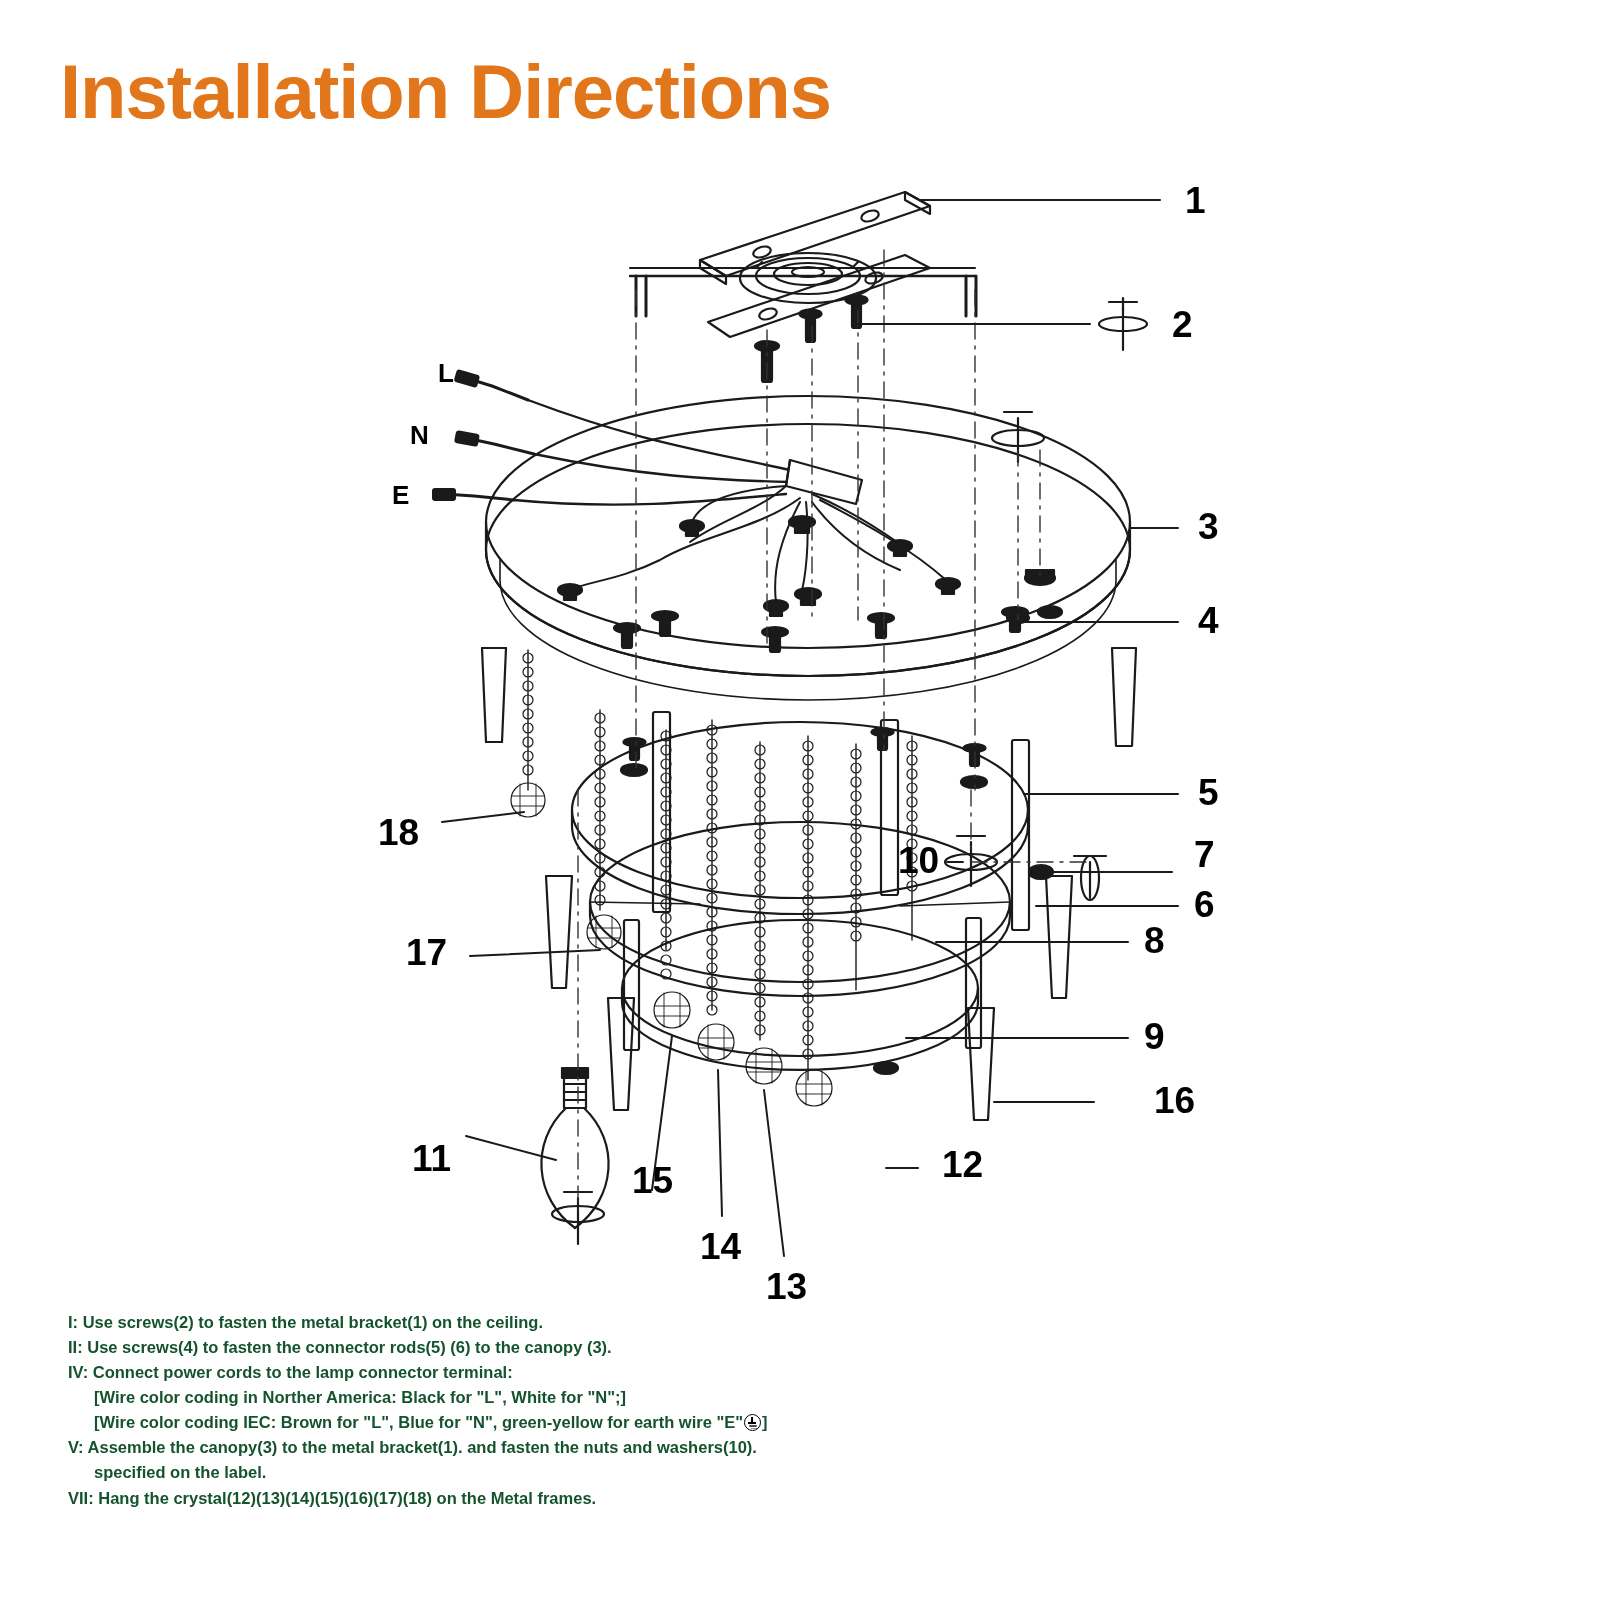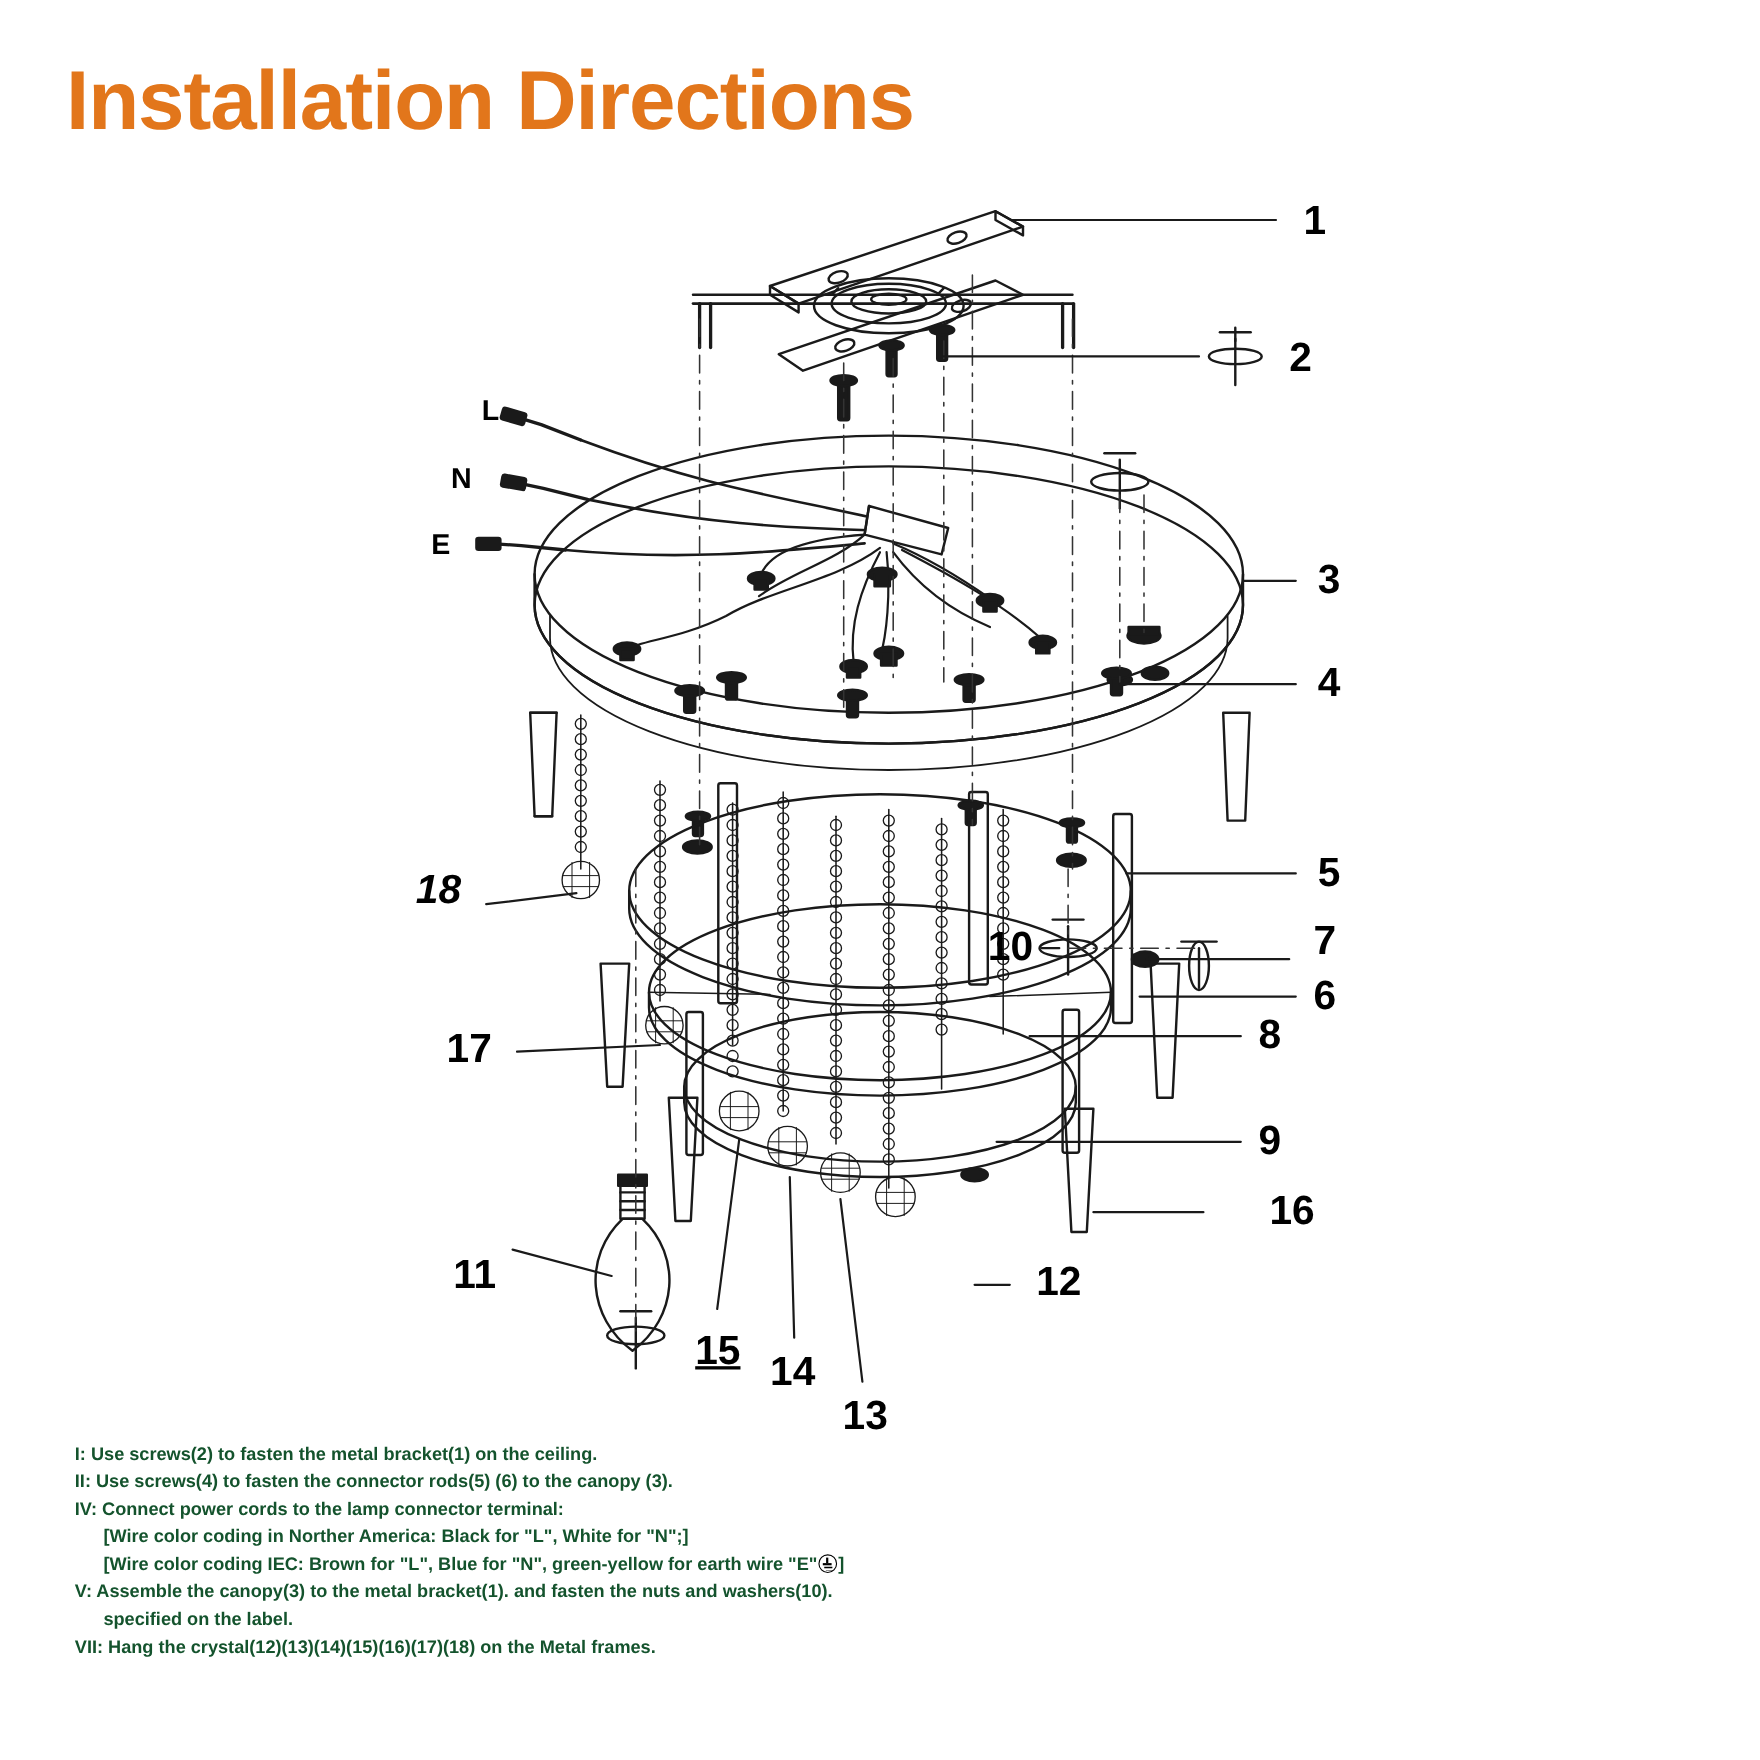--- a/index.html
+++ b/index.html
@@ -518,24 +518,24 @@
     <div class="callout" style="left:1198px; top:624px;">5</div>
     <div class="callout" style="left:1194px; top:686px;">7</div>
     <div class="callout" style="left:1194px; top:736px;">6</div>
     <div class="callout" style="left:1144px; top:772px;">8</div>
     <div class="callout" style="left:1144px; top:868px;">9</div>
     <div class="callout" style="left:898px;  top:692px;">10</div>
     <div class="callout" style="left:412px;  top:966px;margin-top:24px;">11</div>
     <div class="callout" style="left:942px;  top:996px;">12</div>
     <div class="callout" style="left:766px;  top:1118px;">13</div>
     <div class="callout" style="left:700px;  top:1078px;text-align:center;">14</div>
-    <div class="callout" style="left:632px;  top:1059px;text-decoration:underline;">15</div>
+    <div class="callout" style="left:632px;  top:1012px;">15</div>
     <div class="callout" style="left:1110px; top:932px;margin-left:44px;">16</div>
     <div class="callout" style="left:406px;  top:784px;">17</div>
-    <div class="callout" style="left:378px;  top:640px;font-style:italic;">18</div>
+    <div class="callout" style="left:378px;  top:664px;">18</div>
 
   </div>
 
   <div id="instructions">
     <div>I:  Use screws(2) to fasten the metal bracket(1) on the ceiling.</div>
     <div>II: Use screws(4) to fasten the connector rods(5) (6) to the canopy (3).</div>
     <div>IV: Connect power cords to the lamp connector terminal:</div>
     <div class="ind1">[Wire color coding in Norther America: Black for "L", White for "N";]</div>
     <div class="ind2">
       <span>[Wire color coding IEC: Brown for "L", Blue for "N", green-yellow for earth wire "E"</span><span class="earth-glyph"></span><span>]</span>

